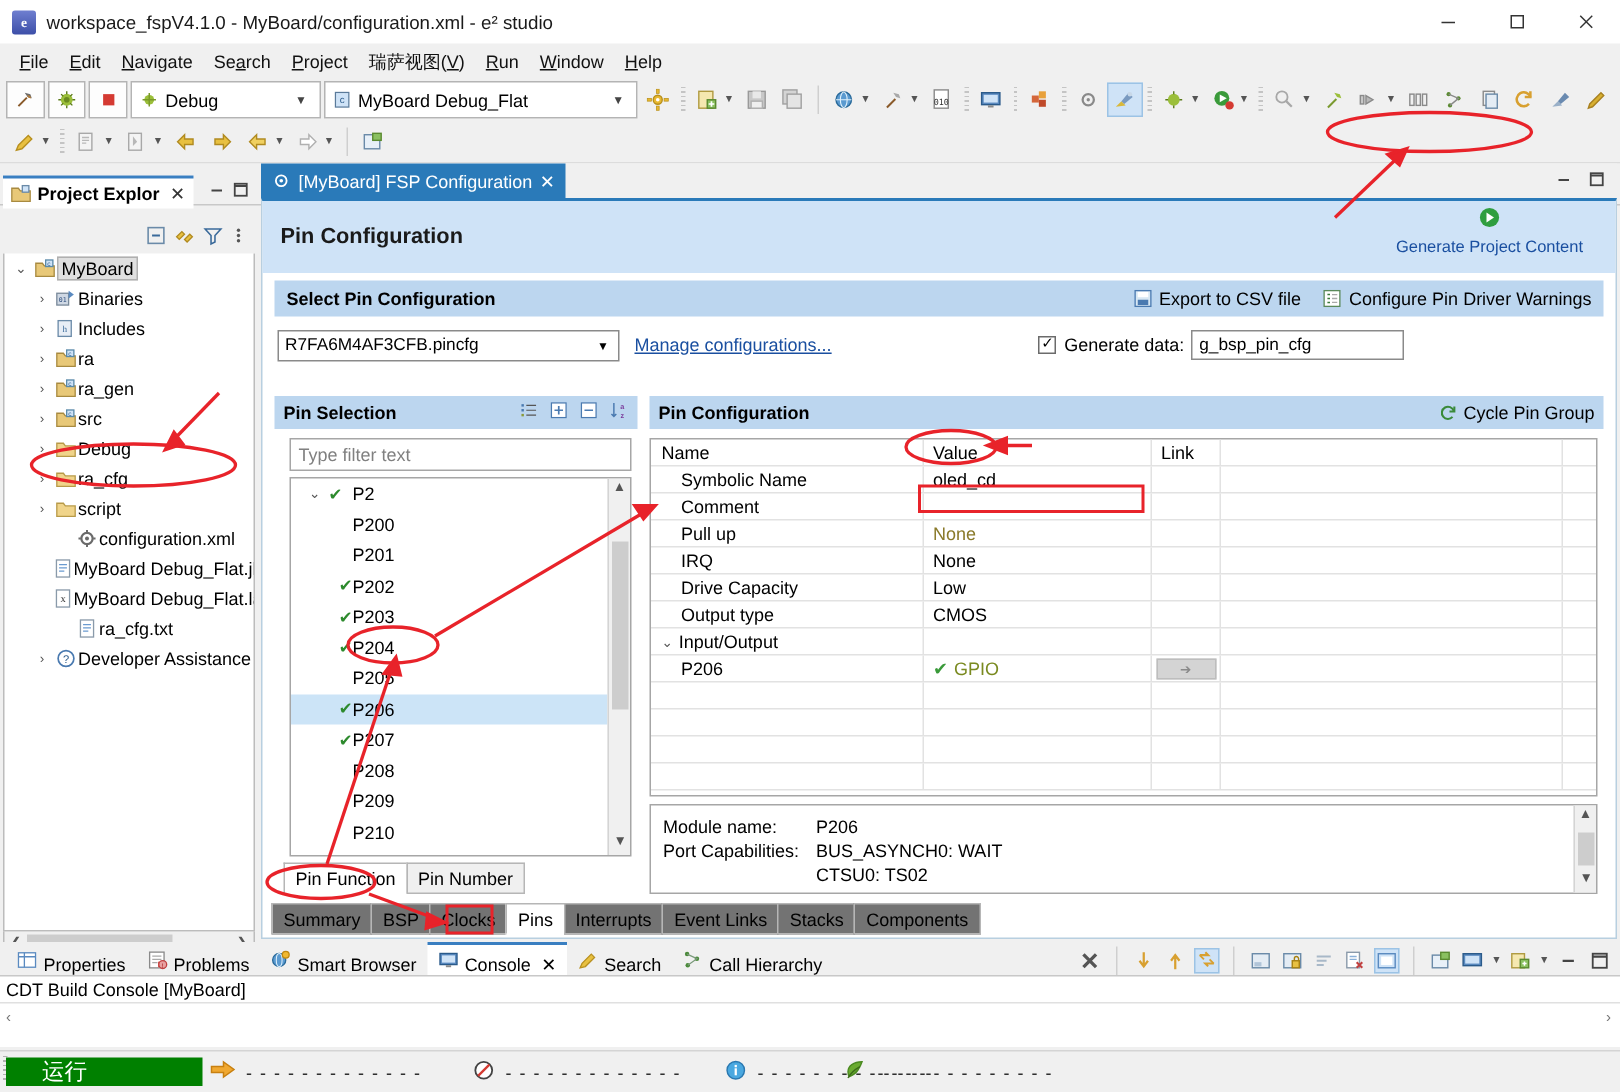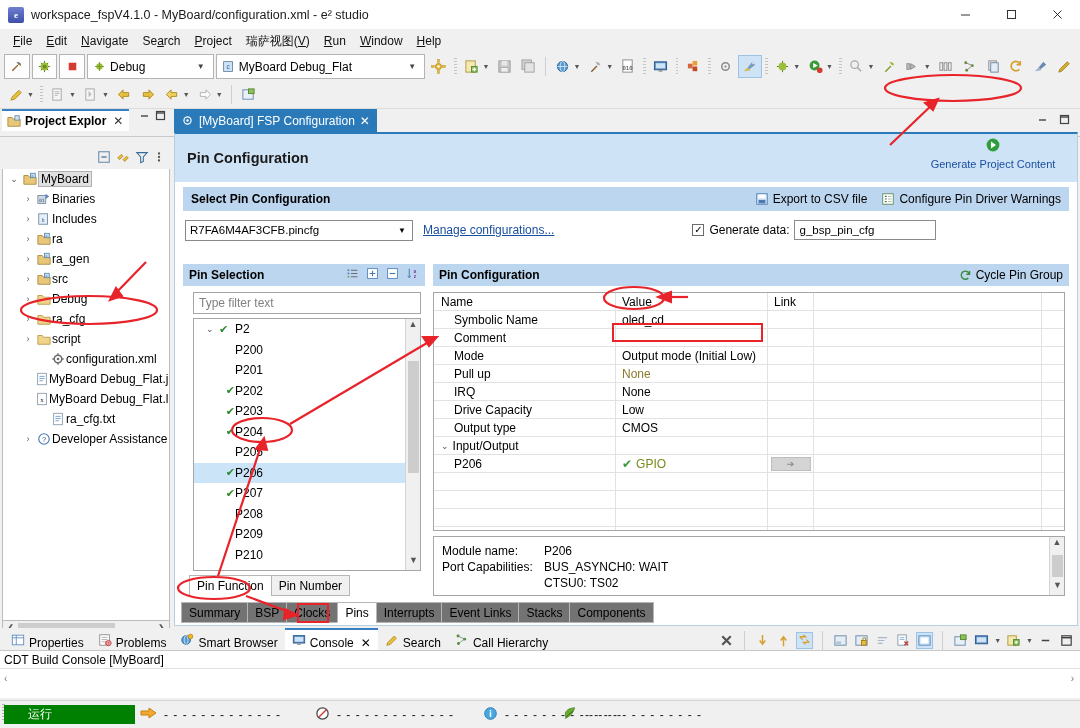--- a/index.html
+++ b/index.html
@@ -70,21 +70,21 @@
     position: relative;
   }
   .persp-item { display: flex; align-items: center; gap: 4px; padding: 3px 6px; font-size: 12px; }
   .persp-item.active { background: #cfe3f7; border: 1px solid #9cc3e5; }
 
   
   .body-area { position: absolute; left: 0; top: 109px; width: 1080px; height: 519px; }
 
   
   .leftview { position: absolute; left: 2px; top: 0; width: 168px; height: 517px; }
-  .vtab-row { height: 38px; display: flex; align-items: flex-start; }
+  .vtab-row { height: 38px; display: flex; align-items: center; }
   .vtab {
     height: 22px; display: flex; align-items: center; gap: 4px; padding: 0 6px 0 5px;
     background: #fff; border-top: 2px solid #3a7fc1; font-size: 12px; font-weight: bold;
   }
   .vtab .x { font-size: 12px; font-weight: normal; margin-left: 3px; color: #333; }
   .vtoolbar { margin-left: auto; display: flex; align-items: center; gap: 3px; padding-right: 3px; }
   .vminmax { font-size: 10px; color: #444; }
   .vtb2 { height: 22px; background: #f0f0f0; display: flex; align-items: center; justify-content: flex-end; gap: 5px; padding-right: 6px; }
   .treebox { height: 452px; background: #fff; border: 1px solid #bcbcbc; border-top: none; overflow: hidden; position: relative; }
   .tnode { height: 20px; display: flex; align-items: center; font-size: 12px; white-space: nowrap; }
@@ -197,21 +197,21 @@
   .console-label { height: 18px; background: #fff; border-top: 1px solid #c8c8c8; padding-left: 4px;
                    display: flex; align-items: center; font-size: 12px; }
   .console-body { height: 30px; background: #fff; border-top: 1px solid #e0e0e0; position: relative; }
   .console-body .lt { position: absolute; left: 4px; top: 4px; font-size: 10px; color: #777; }
   .console-body .gt { position: absolute; right: 6px; top: 4px; font-size: 10px; color: #777; }
 
   
   .statusbar { position: absolute; left: 0; top: 700px; width: 1080px; height: 28px;
                background: #f0f0f0; border-top: 1px solid #d4d4d4; }
   .runchip { position: absolute; left: 4px; top: 4px; width: 131px; height: 19px; background: #008000;
-             color: #fff; font-size: 12px; display: flex; align-items: center; padding-left: 24px; }
+             color: #fff; font-size: 15px; display: flex; align-items: center; padding-left: 24px; }
   .stitem { position: absolute; top: 5px; display: flex; align-items: center; gap: 7px; font-size: 12px; color: #222; }
   .dashes { letter-spacing: 1px; color: #1a1a1a; font-size: 12px; }
   .grip { position: absolute; left: 2px; top: 3px; width: 3px; height: 16px;
           background: repeating-linear-gradient(to bottom,#b0b0b0 0 1px,transparent 1px 3px); }
   svg.annosvg { position: absolute; left: 0; top: 0; width: 1080px; height: 728px; pointer-events: none; }
 
   .chk-g { color: #3a9a3a; }
 </style>
 </head>
 <body>
@@ -964,31 +964,20 @@
                   <div class="c3"></div>
                   <div class="c4"></div>
                   <div class="c5"></div>
                 </div>
                 <div class="ctr">
                   <div class="c1 ind1">
                     <span>Comment</span>
                   </div>
                   <div class="c2">
                     <span class=""></span>
-                  </div>
-                  <div class="c3"></div>
-                  <div class="c4"></div>
-                  <div class="c5"></div>
-                </div>
-                <div class="ctr">
-                  <div class="c1 ind1">
-                    <span>Mode</span>
-                  </div>
-                  <div class="c2">
-                    <span class="">Output mode (Initial Low)</span>
                   </div>
                   <div class="c3"></div>
                   <div class="c4"></div>
                   <div class="c5"></div>
                 </div>
                 <div class="ctr">
                   <div class="c1 ind1">
                     <span>Pull up</span>
                   </div>
                   <div class="c2">

